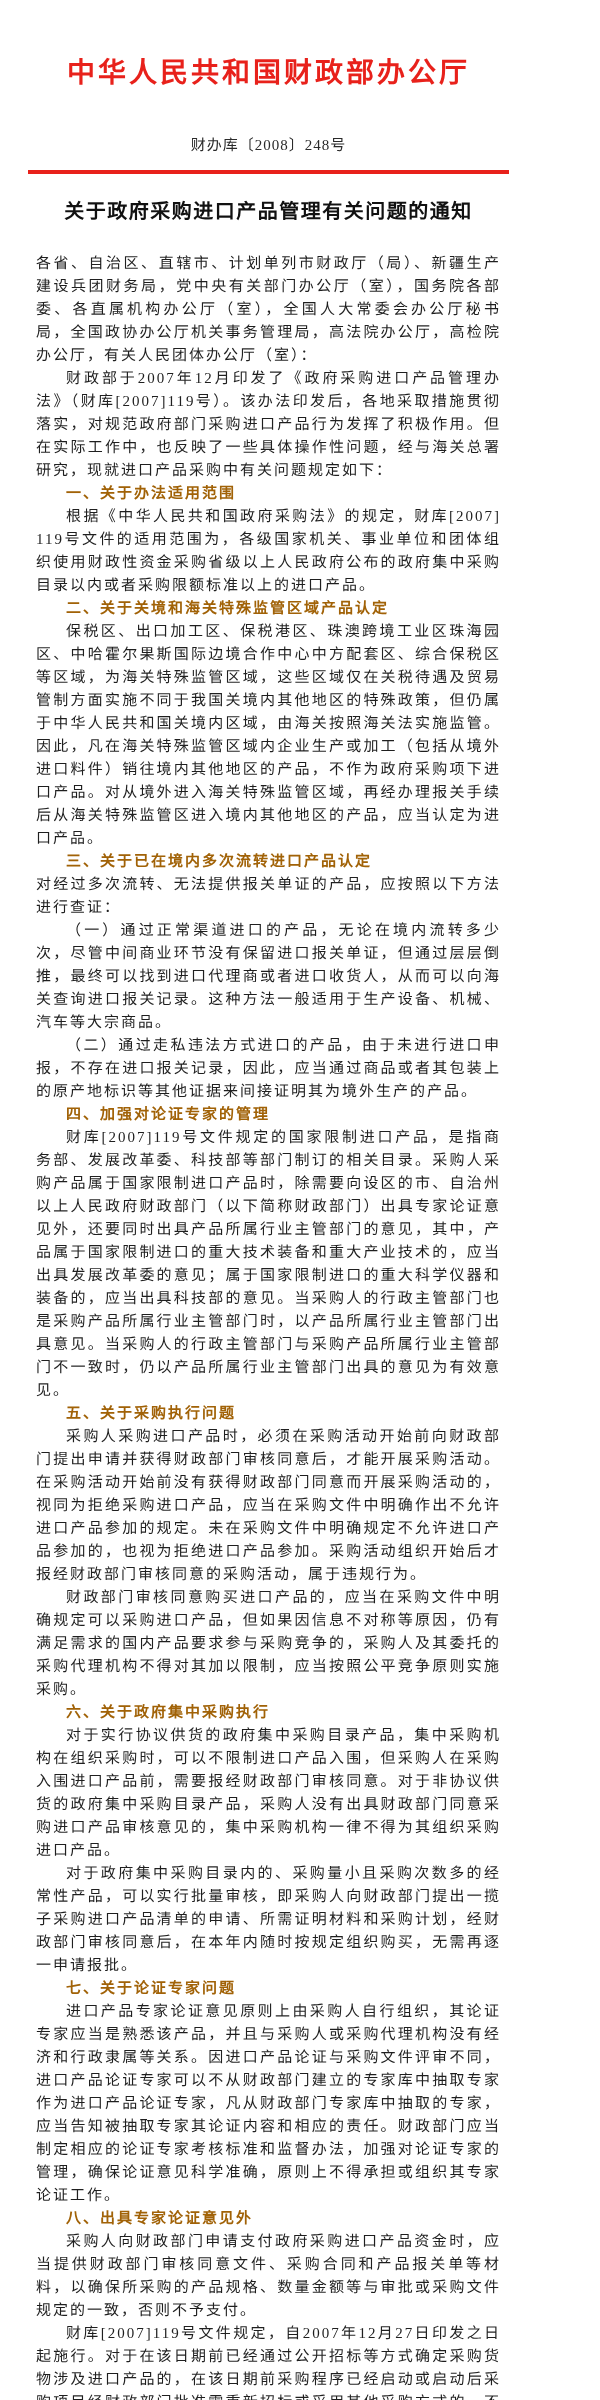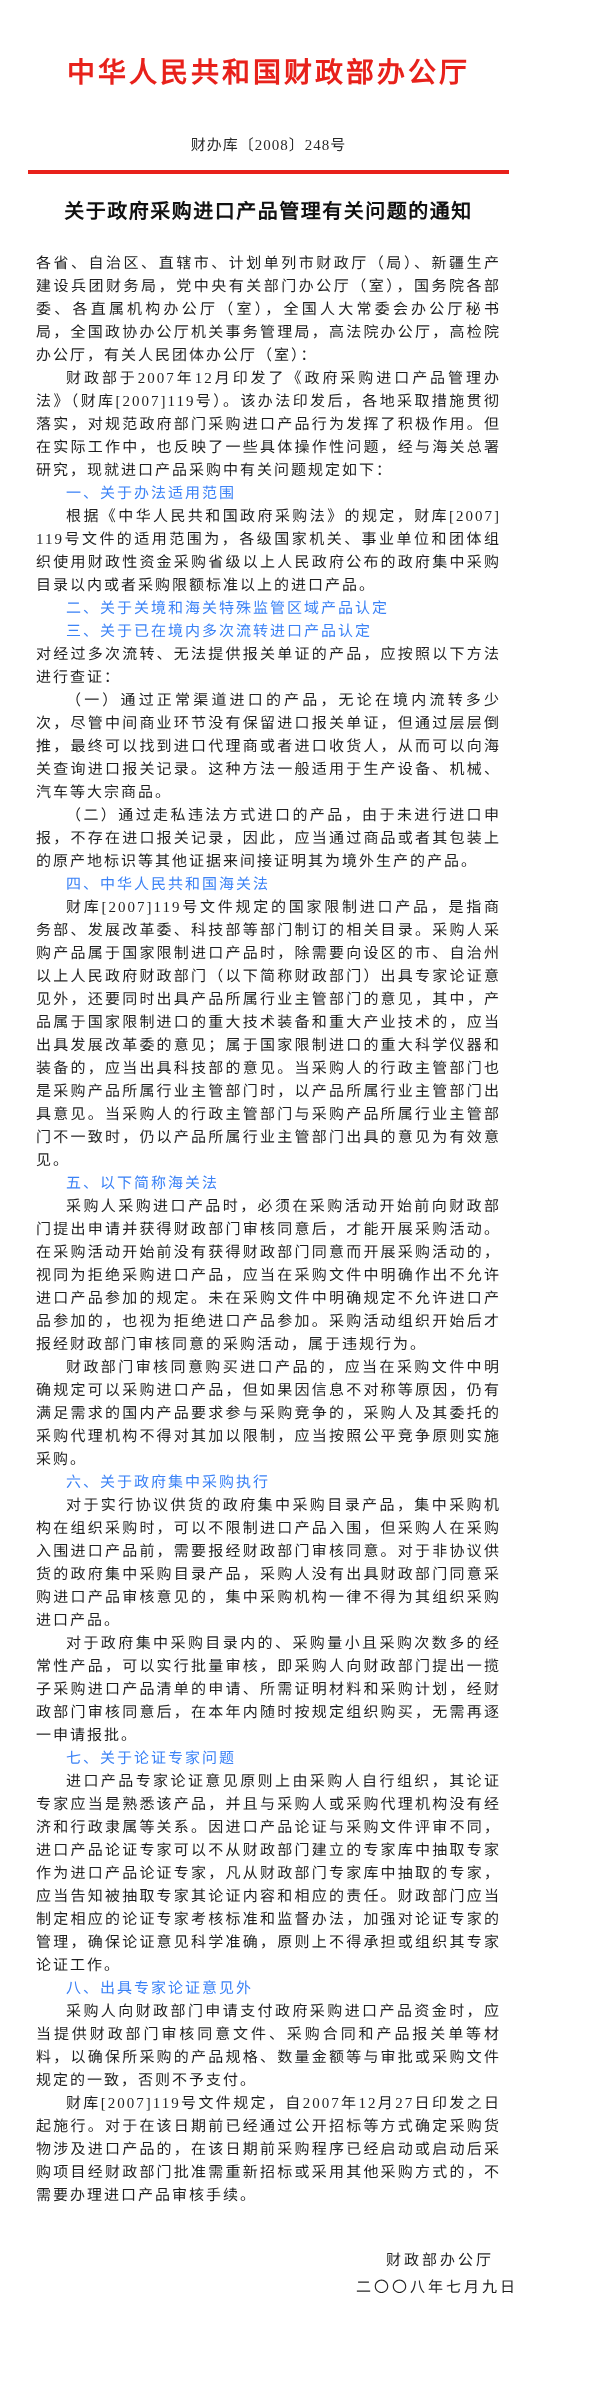--- a/index.html
+++ b/index.html
@@ -65,22 +65,22 @@
   .doc-body p {
     margin: 0;
     text-align: justify;
     text-justify: inter-ideograph;
     word-break: break-all;
   }
   .p-indent { text-indent: 2em; }
   .p-flush  { text-indent: 0; }
   .p-heading {
     text-indent: 2em;
-    font-weight: normal;
-    color: #3b82f6;
+    font-weight: bold;
+    color: #a16207;
   }
   .signature {
     margin-top: 40px;
     padding-right: 19px;
     text-align: right;
     font-size: 15px;
     line-height: 27px;
     letter-spacing: 3px;
   }
   .signature .sig-org {
@@ -100,27 +100,28 @@
   </div>
 
   <h2 class="doc-title">关于政府采购进口产品管理有关问题的通知</h2>
 
   <div class="doc-body">
       <p class="p-flush">各省、自治区、直辖市、计划单列市财政厅（局）、新疆生产建设兵团财务局，党中央有关部门办公厅（室），国务院各部委、各直属机构办公厅（室），全国人大常委会办公厅秘书局，全国政协办公厅机关事务管理局，高法院办公厅，高检院办公厅，有关人民团体办公厅（室）：</p>
       <p class="p-indent">财政部于2007年12月印发了《政府采购进口产品管理办法》（财库[2007]119号）。该办法印发后，各地采取措施贯彻落实，对规范政府部门采购进口产品行为发挥了积极作用。但在实际工作中，也反映了一些具体操作性问题，经与海关总署研究，现就进口产品采购中有关问题规定如下：</p>
       <p class="p-heading">一、关于办法适用范围</p>
       <p class="p-indent">根据《中华人民共和国政府采购法》的规定，财库[2007]119号文件的适用范围为，各级国家机关、事业单位和团体组织使用财政性资金采购省级以上人民政府公布的政府集中采购目录以内或者采购限额标准以上的进口产品。</p>
       <p class="p-heading">二、关于关境和海关特殊监管区域产品认定</p>
+      <p class="p-indent">保税区、出口加工区、保税港区、珠澳跨境工业区珠海园区、中哈霍尔果斯国际边境合作中心中方配套区、综合保税区等区域，为海关特殊监管区域，这些区域仅在关税待遇及贸易管制方面实施不同于我国关境内其他地区的特殊政策，但仍属于中华人民共和国关境内区域，由海关按照海关法实施监管。因此，凡在海关特殊监管区域内企业生产或加工（包括从境外进口料件）销往境内其他地区的产品，不作为政府采购项下进口产品。对从境外进入海关特殊监管区域，再经办理报关手续后从海关特殊监管区进入境内其他地区的产品，应当认定为进口产品。</p>
       <p class="p-heading">三、关于已在境内多次流转进口产品认定</p>
       <p class="p-flush">对经过多次流转、无法提供报关单证的产品，应按照以下方法进行查证：</p>
       <p class="p-indent">（一）通过正常渠道进口的产品，无论在境内流转多少次，尽管中间商业环节没有保留进口报关单证，但通过层层倒推，最终可以找到进口代理商或者进口收货人，从而可以向海关查询进口报关记录。这种方法一般适用于生产设备、机械、汽车等大宗商品。</p>
       <p class="p-indent">（二）通过走私违法方式进口的产品，由于未进行进口申报，不存在进口报关记录，因此，应当通过商品或者其包装上的原产地标识等其他证据来间接证明其为境外生产的产品。</p>
-      <p class="p-heading">四、中华人民共和国海关法</p>
+      <p class="p-heading">四、加强对论证专家的管理</p>
       <p class="p-indent">财库[2007]119号文件规定的国家限制进口产品，是指商务部、发展改革委、科技部等部门制订的相关目录。采购人采购产品属于国家限制进口产品时，除需要向设区的市、自治州以上人民政府财政部门（以下简称财政部门）出具专家论证意见外，还要同时出具产品所属行业主管部门的意见，其中，产品属于国家限制进口的重大技术装备和重大产业技术的，应当出具发展改革委的意见；属于国家限制进口的重大科学仪器和装备的，应当出具科技部的意见。当采购人的行政主管部门也是采购产品所属行业主管部门时，以产品所属行业主管部门出具意见。当采购人的行政主管部门与采购产品所属行业主管部门不一致时，仍以产品所属行业主管部门出具的意见为有效意见。</p>
-      <p class="p-heading">五、以下简称海关法</p>
+      <p class="p-heading">五、关于采购执行问题</p>
       <p class="p-indent">采购人采购进口产品时，必须在采购活动开始前向财政部门提出申请并获得财政部门审核同意后，才能开展采购活动。在采购活动开始前没有获得财政部门同意而开展采购活动的，视同为拒绝采购进口产品，应当在采购文件中明确作出不允许进口产品参加的规定。未在采购文件中明确规定不允许进口产品参加的，也视为拒绝进口产品参加。采购活动组织开始后才报经财政部门审核同意的采购活动，属于违规行为。</p>
       <p class="p-indent">财政部门审核同意购买进口产品的，应当在采购文件中明确规定可以采购进口产品，但如果因信息不对称等原因，仍有满足需求的国内产品要求参与采购竞争的，采购人及其委托的采购代理机构不得对其加以限制，应当按照公平竞争原则实施采购。</p>
       <p class="p-heading">六、关于政府集中采购执行</p>
       <p class="p-indent">对于实行协议供货的政府集中采购目录产品，集中采购机构在组织采购时，可以不限制进口产品入围，但采购人在采购入围进口产品前，需要报经财政部门审核同意。对于非协议供货的政府集中采购目录产品，采购人没有出具财政部门同意采购进口产品审核意见的，集中采购机构一律不得为其组织采购进口产品。</p>
       <p class="p-indent">对于政府集中采购目录内的、采购量小且采购次数多的经常性产品，可以实行批量审核，即采购人向财政部门提出一揽子采购进口产品清单的申请、所需证明材料和采购计划，经财政部门审核同意后，在本年内随时按规定组织购买，无需再逐一申请报批。</p>
       <p class="p-heading">七、关于论证专家问题</p>
       <p class="p-indent">进口产品专家论证意见原则上由采购人自行组织，其论证专家应当是熟悉该产品，并且与采购人或采购代理机构没有经济和行政隶属等关系。因进口产品论证与采购文件评审不同，进口产品论证专家可以不从财政部门建立的专家库中抽取专家作为进口产品论证专家，凡从财政部门专家库中抽取的专家，应当告知被抽取专家其论证内容和相应的责任。财政部门应当制定相应的论证专家考核标准和监督办法，加强对论证专家的管理，确保论证意见科学准确，原则上不得承担或组织其专家论证工作。</p>
       <p class="p-heading">八、出具专家论证意见外</p>
       <p class="p-indent">采购人向财政部门申请支付政府采购进口产品资金时，应当提供财政部门审核同意文件、采购合同和产品报关单等材料，以确保所采购的产品规格、数量金额等与审批或采购文件规定的一致，否则不予支付。</p>
       <p class="p-indent">财库[2007]119号文件规定，自2007年12月27日印发之日起施行。对于在该日期前已经通过公开招标等方式确定采购货物涉及进口产品的，在该日期前采购程序已经启动或启动后采购项目经财政部门批准需重新招标或采用其他采购方式的，不需要办理进口产品审核手续。</p>

